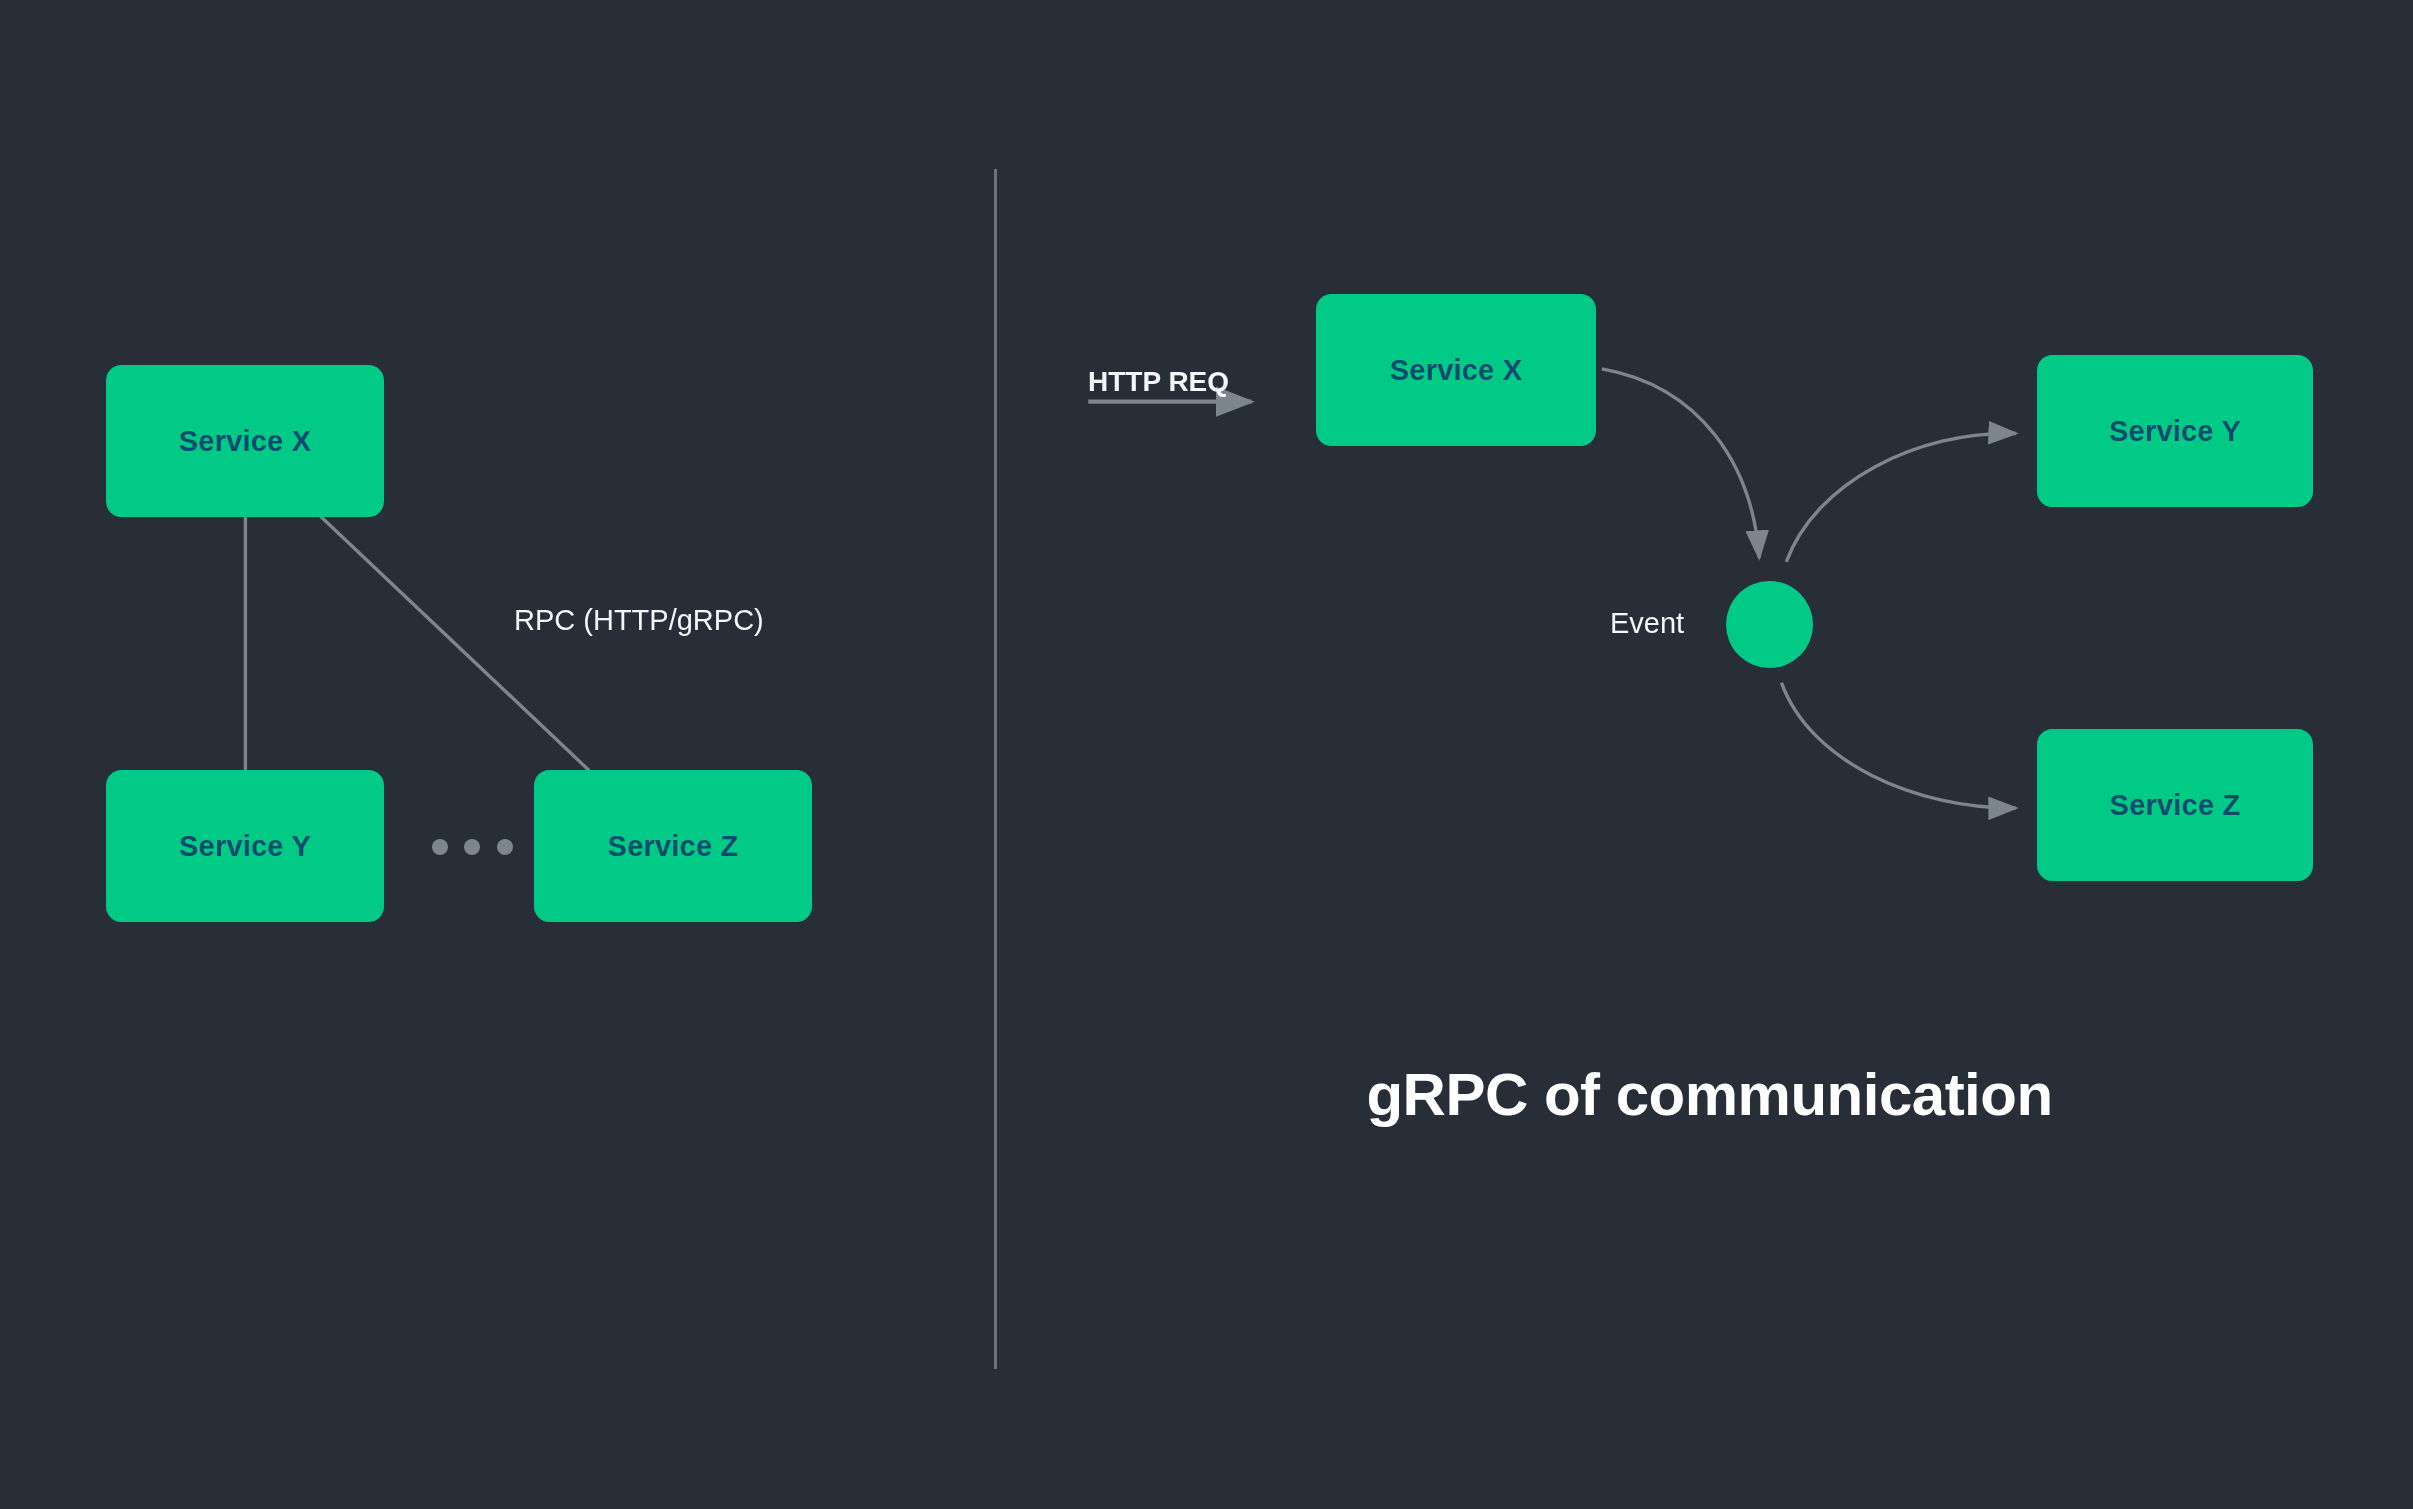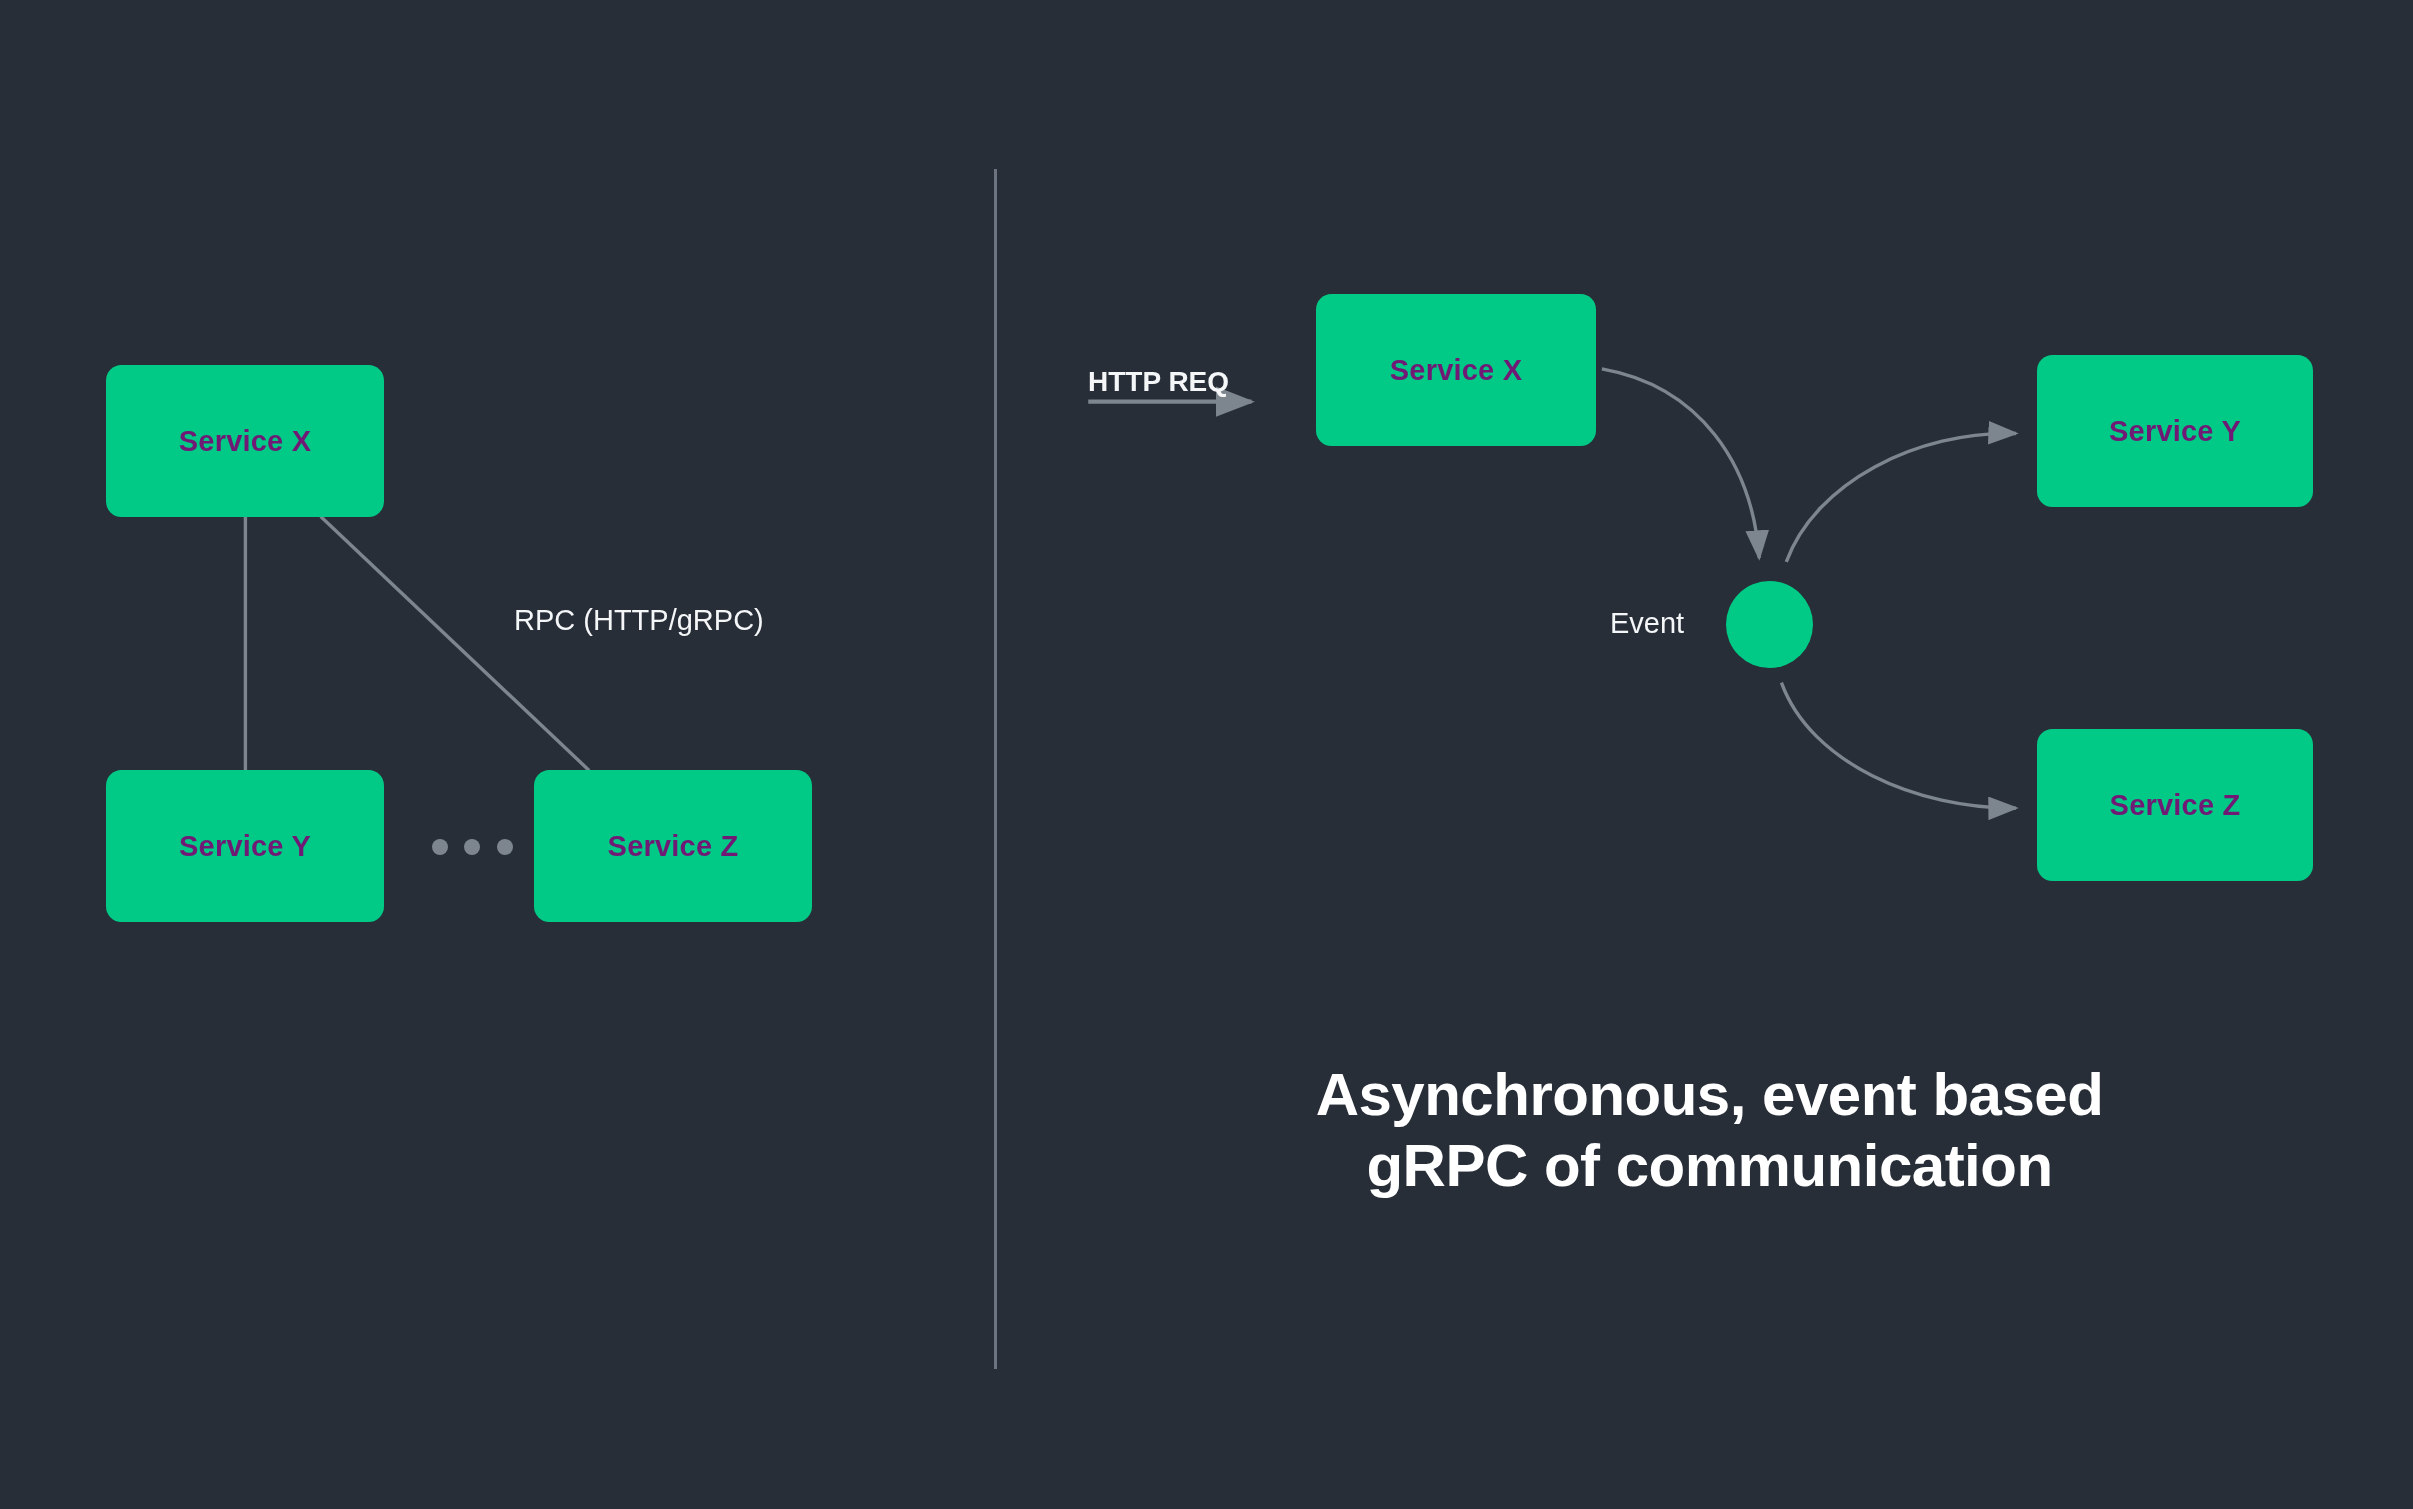--- a/index.html
+++ b/index.html
@@ -24,21 +24,21 @@
   .node-box {
     position: absolute;
     background: #00ca86;
     border-radius: 15.4px;
     display: flex;
     align-items: center;
     justify-content: center;
     box-sizing: border-box;
   }
   .node-label {
-    color: #701a75;
+    color: #0c4a6e;
     font-size: 29px;
     font-weight: bold;
     letter-spacing: 0.2px;
     white-space: nowrap;
   }
   .event-circle {
     position: absolute;
     background: #00ca86;
     border-radius: 50%;
   }
@@ -138,18 +138,17 @@
 
   <div class="node-box" style="left:2037px; top:729px; width:276px; height:152px;">
     <span class="node-label">Service Z</span>
   </div>
 
   <div class="event-circle" style="left:1726px; top:581px; width:87px; height:87px;"></div>
 
   <div class="edge-label plain" style="left:1610px; top:607px;">Event</div>
 
   <div class="caption" style="left:1101px; top:1060px; width:1217px;">
-    <div>Asynchronous, event based</div>
     <div>gRPC of communication</div>
   </div>
 
 </div>
 
 
 </body></html>

